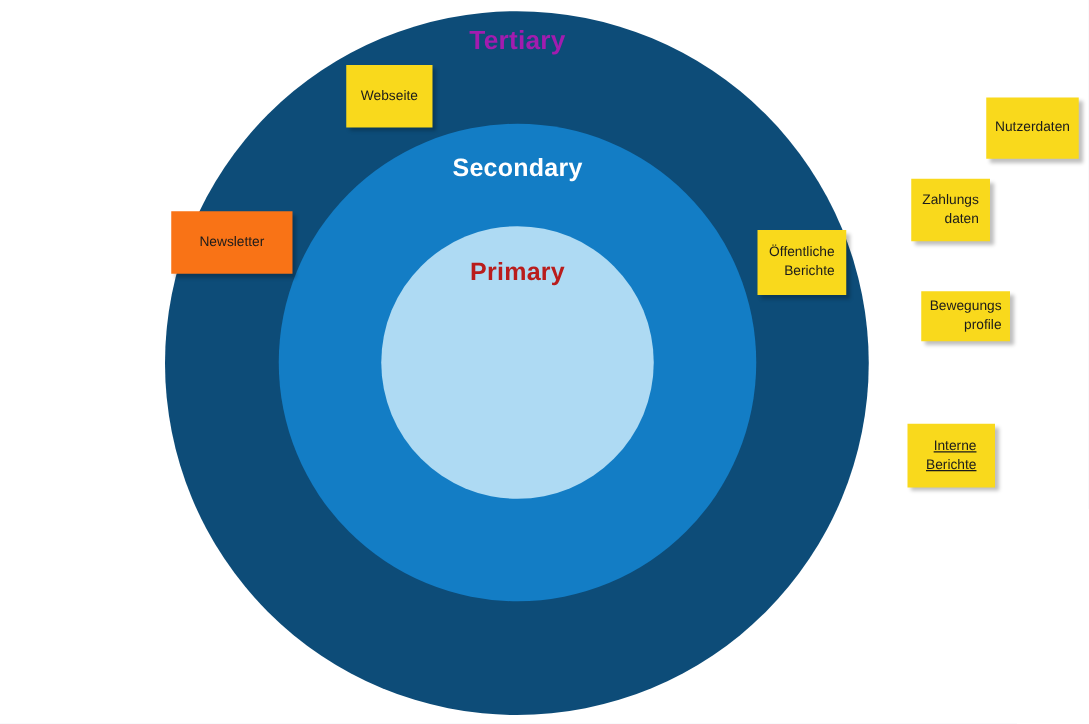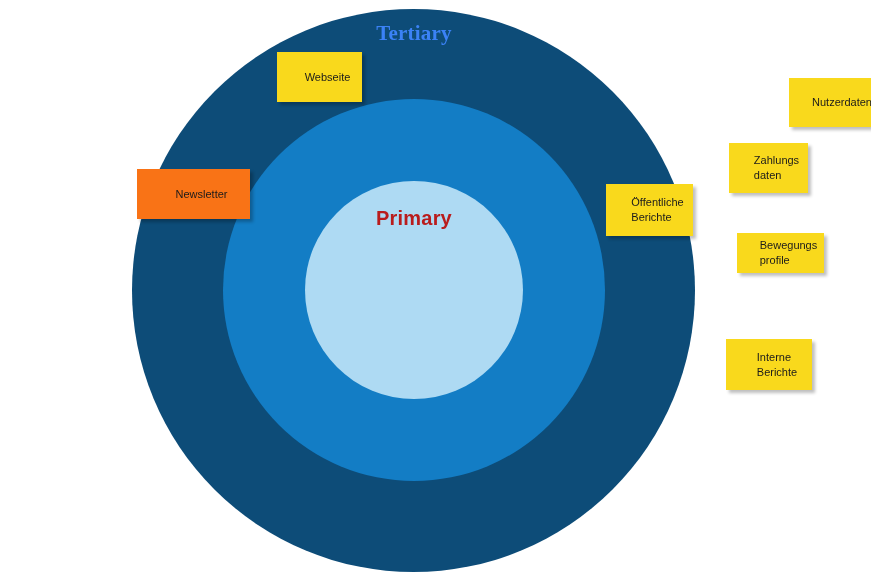--- a/index.html
+++ b/index.html
@@ -26,60 +26,60 @@
   .ring-label {
     position: absolute;
     left: 414px;
     transform: translateX(-50%);
     font-weight: 700;
     font-size: 21px;
     line-height: 24px;
     white-space: nowrap;
     letter-spacing: 0.2px;
   }
-  .l-tertiary  { top: 21px;  color: #3b82f6; font-family: Liberation Serif, serif; }
+  .l-tertiary  { top: 21px;  color: #a21caf; }
   .l-secondary { top: 123px; color: #ffffff; font-size: 20px; }
   .l-primary   { top: 206px; color: #b91c1c; font-size: 20px; }
 
   .note {
     position: absolute;
     display: flex;
     align-items: center;
     justify-content: center;
-    text-align: left;
+    text-align: right;
     font-size: 11px;
     line-height: 1.35;
     color: #1b1b1b;
     white-space: pre-line;
     box-shadow: 3px 3px 3px rgba(0, 0, 0, 0.25);
     cursor: move;
-    padding-left: 16px;
   }
   .n0 { left: 277px; top: 52px;  width: 69px; height: 50px; }
   .n1 { left: 137px; top: 169px; width: 97px; height: 50px; }
   .n2 { left: 12px;  top: 284px; width: 68px; height: 48px; }
   .n3 { left: 606px; top: 184px; width: 71px; height: 52px; }
   .n4 { left: 789px; top: 78px;  width: 74px; height: 49px; }
   .n5 { left: 729px; top: 143px; width: 63px; height: 50px; }
   .n6 { left: 737px; top: 233px; width: 71px; height: 40px; }
-  .n7 { left: 726px; top: 339px; width: 70px; height: 51px; }
+  .n7 { left: 726px; top: 339px; width: 70px; height: 51px; text-decoration: underline; }
 </style>
 </head>
 <body>
 
 <div class="stage">
 
   <div class="circle c-tertiary" style="background-color: rgb(13, 76, 120);"></div>
 
   <div class="circle c-secondary" style="background-color: rgb(19, 125, 197);"></div>
 
   <div class="circle c-primary" style="background-color: rgb(174, 218, 243);"></div>
 
   <div class="ring-label l-tertiary">Tertiary</div>
 
+  <div class="ring-label l-secondary">Secondary</div>
 
   <div class="ring-label l-primary">Primary</div>
 
   <div class="note n0" style="background-color: rgb(249, 217, 28);">Webseite</div>
 
   <div class="note n1" style="background-color: #f97316;">Newsletter</div>
 
 
   <div class="note n3" style="background-color: rgb(249, 217, 28);">Öffentliche
 Berichte</div>

